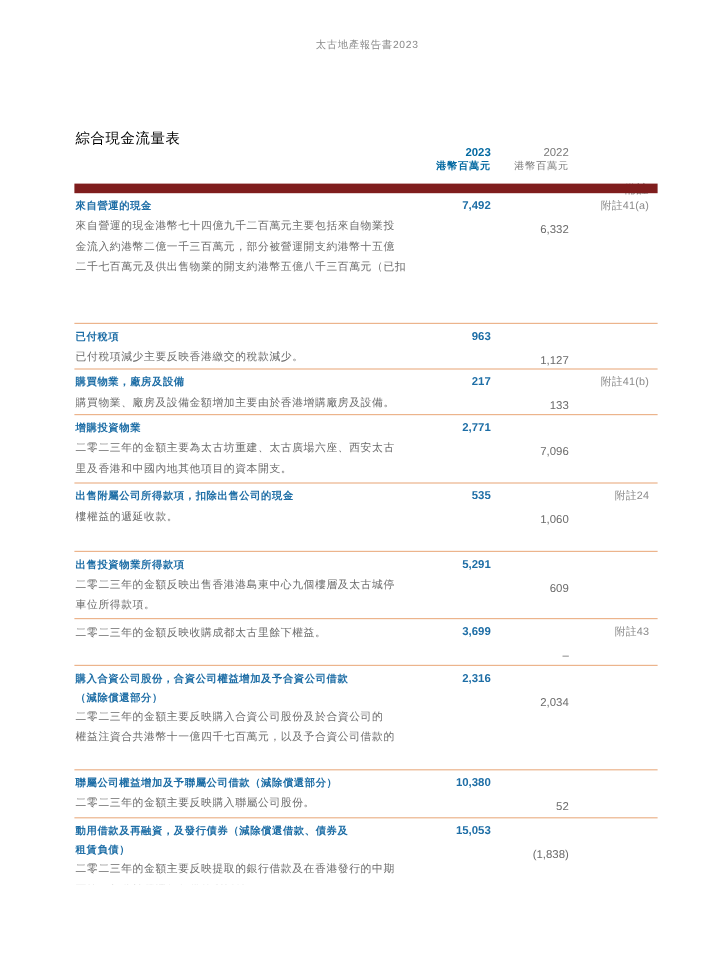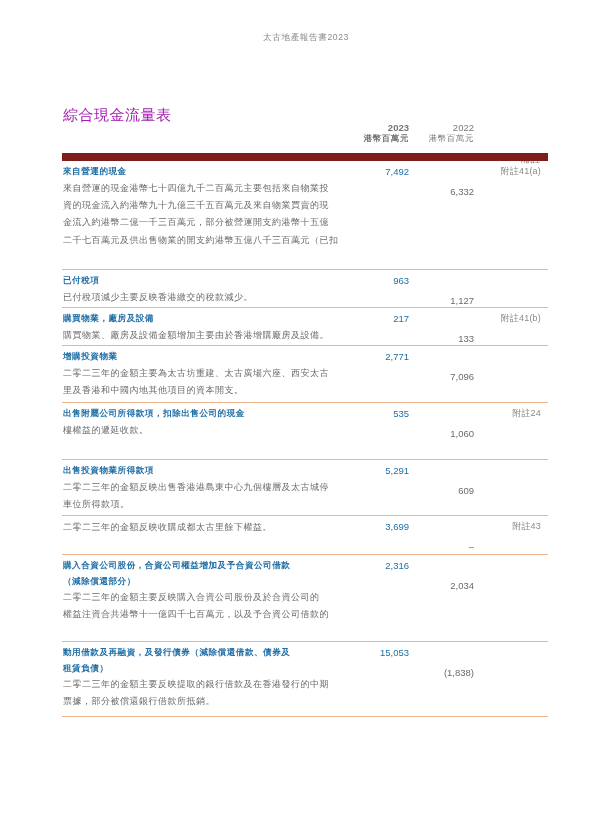--- a/index.html
+++ b/index.html
@@ -5,28 +5,28 @@
   html, body { margin: 0; padding: 0; background: #ffffff; }
   #page {
     position: relative; width: 600px; height: 737px; overflow: hidden;
     background: #ffffff; font-family: "Liberation Sans", sans-serif; color: #666666;
   }
   .running-header {
     position: absolute; left: 6px; top: 31px; width: 600px; text-align: center;
     font-size: 8.6px; line-height: 12px; letter-spacing: 0.6px; color: #8a8a8a;
   }
   .page-title {
-    position: absolute; left: 63px; top: 106px; font-size: 15px; line-height: 18px;
-    letter-spacing: 0.5px; color: #a21caf; white-space: nowrap;
+    position: absolute; left: 63px; top: 106px; font-size: 12px; line-height: 18px;
+    letter-spacing: 0.5px; color: #000000; white-space: nowrap;
   }
   .col-header { position: absolute; left: 62px; top: 122px; width: 486px; height: 24px; }
   .col-header .cell { position: absolute; top: 0; text-align: right; white-space: nowrap; }
   .col-header .yr { font-size: 9.5px; line-height: 11px; display: block; }
   .col-header .unit { font-size: 8.4px; line-height: 11px; letter-spacing: 0.7px; display: block; }
-  .col-header .c2023 { right: 139px; color: #737373; font-weight: bold; }
+  .col-header .c2023 { right: 139px; color: #0369a1; font-weight: bold; }
   .col-header .c2022 { right: 74px; color: #7a7a7a; }
   .col-header .cnote { right: 7px; top: 11px; color: #7a7a7a; font-size: 10px; line-height: 11px; letter-spacing: 0.6px; margin-top: 20px; }
 
   .table {
     position: absolute; left: 62px; top: 153px; width: 486px;
     border-top: 8px solid #7f1d1d;
   }
   .row {
     position: relative; box-sizing: border-box; border-bottom: 1.2px solid #ecb48c;
     padding-top: 3px;
@@ -35,21 +35,21 @@
     font-size: 8.6px; line-height: 15.5px; font-weight: bold; color: #1e6ea6;
     letter-spacing: 0.5px; white-space: nowrap; padding-left: 1px;
   }
   .bline {
     font-size: 9px; line-height: 17.4px; color: #6b6b6b;
     letter-spacing: 0.5px; white-space: nowrap; padding-left: 1px;
   }
   .v2023, .v2022, .note {
     position: absolute; top: 3px; line-height: 15.5px; white-space: nowrap; text-align: right;
   }
-  .v2023 { right: 139px; font-size: 9.5px; font-weight: normal; color: #1e6ea6; }
+  .v2023 { right: 139px; font-size: 9.5px; font-weight: bold; color: #1e6ea6; }
   .v2022 { right: 74px; font-size: 9.5px; color: #6b6b6b; margin-top: 20px; }
   .note { right: 7px; font-size: 9px; color: #8a8a8a; letter-spacing: 0.2px; }
 
   .page-number {
     position: absolute; left: 2px; top: 777px; width: 600px; text-align: center;
     font-size: 10.5px; line-height: 14px; color: #444444;
   }
 </style>
 </head>
 <body>
@@ -70,21 +70,20 @@
       <span class="unit">港幣百萬元</span>
     </div>
     <div class="cell cnote">備註</div>
   </div>
 
   <div class="table">
 
     <div class="row" style="height:109px">
       <div class="hline">來自營運的現金</div>
       <div class="bline">來自營運的現金港幣七十四億九千二百萬元主要包括來自物業投</div>
-      <div class="bline">資的現金流入約港幣九十九億三千五百萬元及來自物業買賣的現</div>
       <div class="bline">金流入約港幣二億一千三百萬元，部分被營運開支約港幣十五億</div>
       <div class="bline">二千七百萬元及供出售物業的開支約港幣五億八千三百萬元（已扣</div>
       <span class="v2023">7,492</span>
       <span class="v2022">6,332</span>
       <span class="note">附註41(a)</span>
     </div>
 
     <div class="row" style="height:38px">
       <div class="hline">已付稅項</div>
       <div class="bline">已付稅項減少主要反映香港繳交的稅款減少。</div>
@@ -137,20 +136,27 @@
     <div class="row" style="height:87px">
       <div class="hline">購入合資公司股份，合資公司權益增加及予合資公司借款</div>
       <div class="hline">（減除償還部分）</div>
       <div class="bline">二零二三年的金額主要反映購入合資公司股份及於合資公司的</div>
       <div class="bline">權益注資合共港幣十一億四千七百萬元，以及予合資公司借款的</div>
       <span class="v2023">2,316</span>
       <span class="v2022">2,034</span>
       <span class="note"></span>
     </div>
 
+    <div class="row" style="height:40px">
+      <div class="hline">聯屬公司權益增加及予聯屬公司借款（減除償還部分）</div>
+      <div class="bline">二零二三年的金額主要反映購入聯屬公司股份。</div>
+      <span class="v2023">10,380</span>
+      <span class="v2022">52</span>
+      <span class="note"></span>
+    </div>
 
     <div class="row" style="height:75px">
       <div class="hline">動用借款及再融資，及發行債券（減除償還借款、債券及</div>
       <div class="hline">租賃負債）</div>
       <div class="bline">二零二三年的金額主要反映提取的銀行借款及在香港發行的中期</div>
       <div class="bline">票據，部分被償還銀行借款所抵銷。</div>
       <span class="v2023">15,053</span>
       <span class="v2022">(1,838)</span>
       <span class="note"></span>
     </div>

